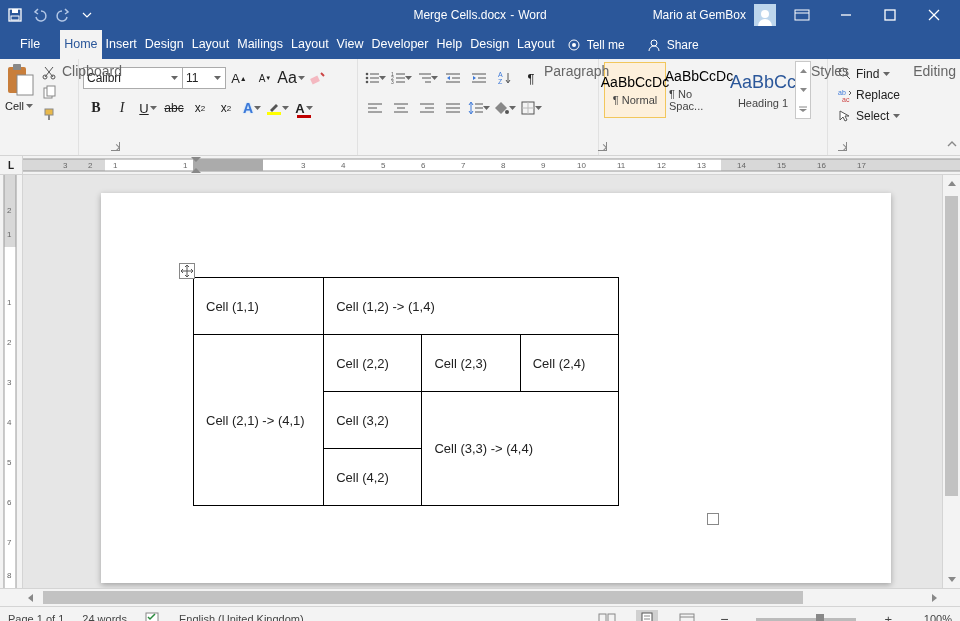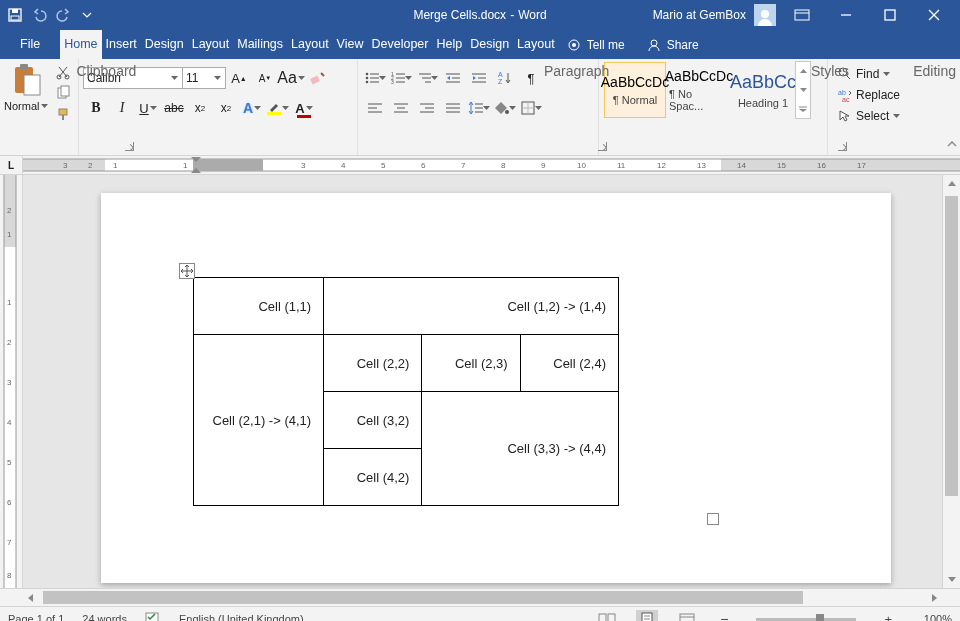--- a/index.html
+++ b/index.html
@@ -102,21 +102,21 @@
   .ruler-v {
     width:22px;background:#F3F3F3;border-right:1px solid #D4D4D4;
     position:relative;overflow:hidden;font-size:8px;color:#666;
   }
   .doc-area {
     flex:1;overflow:auto;
   }
   .page {
     width:790px;height:390px;background:#fff;margin:18px auto 30px 78px;
     box-shadow:0 2px 6px rgba(0,0,0,.3);
-    padding:84px 108px 0 92px;box-sizing:border-box;position:relative;text-align:right;
+    padding:84px 108px 0 92px;box-sizing:border-box;position:relative;
   }
   .table-handle {
     position:absolute;left:78px;top:70px;width:14px;height:14px;border:1px solid #888;background:#fff;
     display:flex;align-items:center;justify-content:center;font-size:10px;color:#555;
   }
   .resize-handle{
     position:absolute;left:606px;top:320px;width:10px;height:10px;border:1px solid #888;background:#fff;
   }
   table.doc-table {
     border-collapse:collapse;width:426px;
@@ -251,21 +251,21 @@
     <div class="group-body">
       <div style="display:flex;flex-direction:column;align-items:center;margin-top:2px">
         <span>
           <svg width="30" height="34">
               <rect x="4" y="4" width="18" height="26" fill="#C87E3B" rx="2"></rect>
               <rect x="9" y="1" width="8" height="6" fill="#888" rx="1"></rect>
               <rect x="13" y="12" width="16" height="20" fill="#fff" stroke="#888"></rect>
             </svg>
         </span>
         <span style="font-size:11px;display:flex;align-items:center;gap:2px">
-          <span>Normal</span>
+          <span>Cell</span>
           <svg width="7" height="4">
               <path d="M0 0 L3.5 4 L7 0" fill="#666"></path>
             </svg>
         </span>
       </div>
       <div class="stack" style="margin-left:2px">
         <span class="btn-sm">
             <svg width="14" height="14">
               <path d="M3 2 L11 12 M11 2 L3 12" stroke="#555" fill="none"></path>
               <circle cx="3" cy="12" r="2" fill="none" stroke="#555"></circle>

